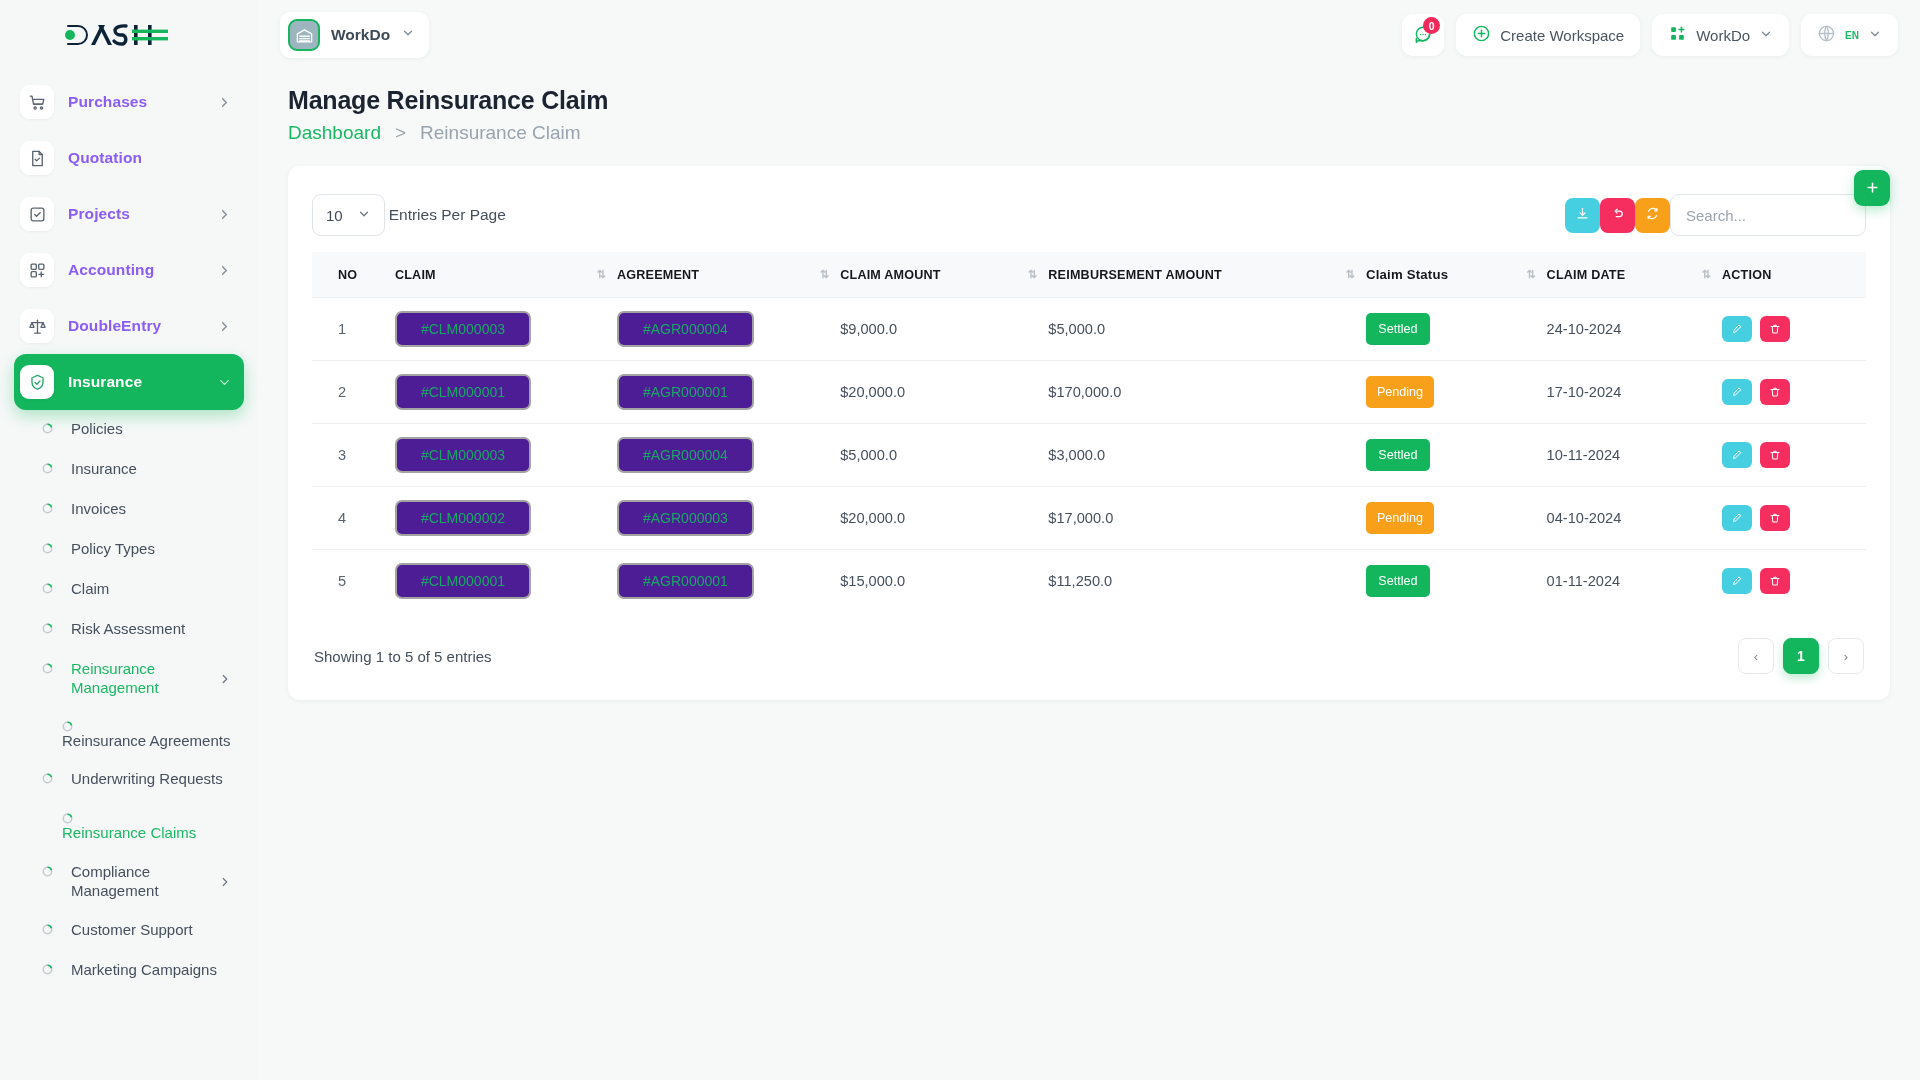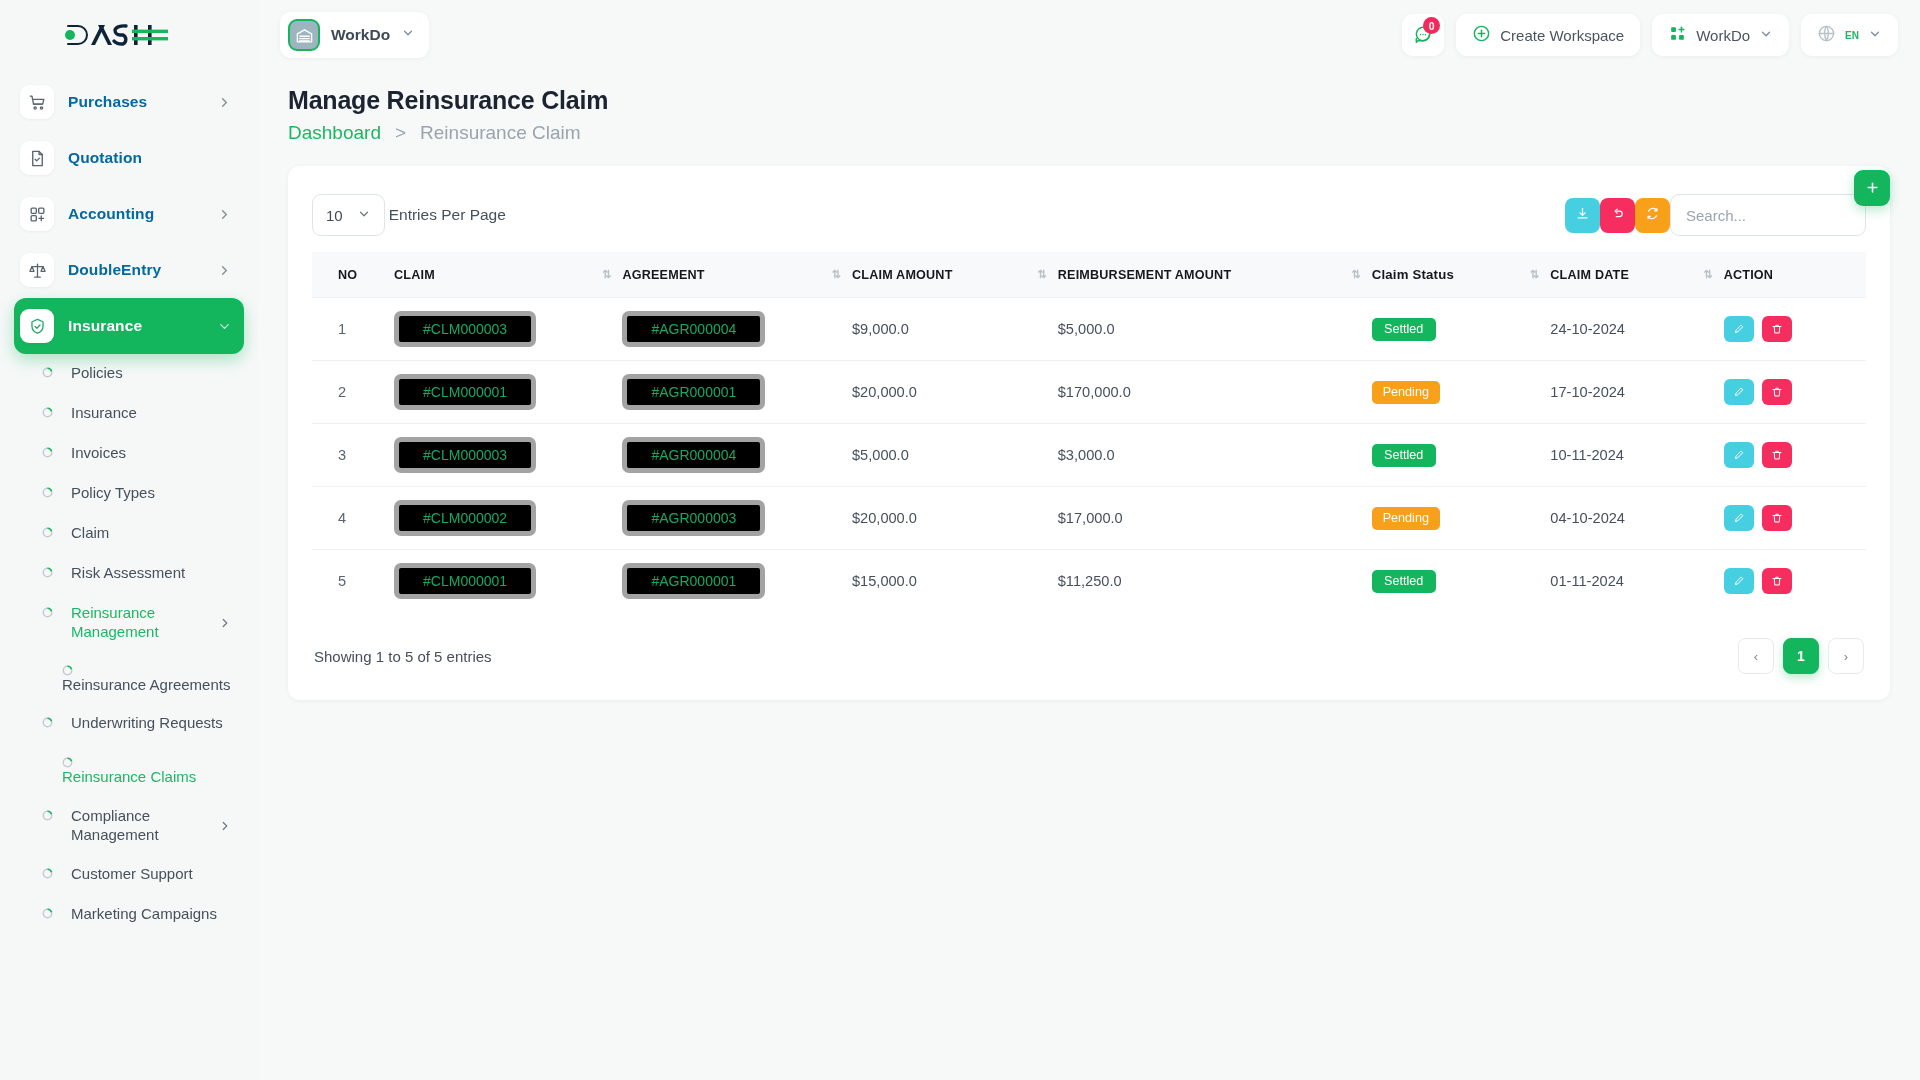--- a/index.html
+++ b/index.html
@@ -39,21 +39,21 @@
   }
   .nav-item .ico-box {
     width: 34px; height: 34px; min-width: 34px;
     background: #ffffff;
     border-radius: 9px;
     display: flex; align-items: center; justify-content: center;
     box-shadow: 0 1px 3px rgba(60,80,90,.07);
     margin-right: 14px;
   }
   .nav-item .lbl {
-    font-size: 15.5px; font-weight: 600; color: #0369a1;
+    font-size: 15.5px; font-weight: 600; color: #8b5cf6;
     letter-spacing: .1px; line-height: 1.15;
     flex: 1;
   }
   .nav-item .chev { color: #6b7885; opacity: .85; display: flex; }
   .nav-item.active {
     background: #13b65c;
     box-shadow: 0 6px 16px rgba(19,182,92,.32);
   }
   .nav-item.active .lbl { color: #ffffff; }
   .nav-item.active .chev { color: #eaffef; }
@@ -194,30 +194,30 @@
     border-bottom: 1px solid #eef1f3;
     vertical-align: middle;
     white-space: nowrap;
   }
   tbody tr:last-child td { border-bottom: none; }
   tbody td:first-child { padding-left: 26px; color: #5a646f; }
   tbody td:last-child { padding-right: 26px; }
 
   .pill {
     display: inline-flex; align-items: center; justify-content: center;
-    border: 5px solid #a3a3a3; border-radius: 7px;
+    border: 2px solid #a3a3a3; border-radius: 7px;
     color: #17a862; font-size: 14px; font-weight: 400;
     height: 36px; min-width: 128px; padding: 0 24px;
-    cursor: pointer; background: #000000;
+    cursor: pointer; background: #4c1d95;
   }
   .status {
     display: inline-flex; align-items: center; justify-content: center;
     border-radius: 5px; color: #fff;
     font-size: 12.6px; font-weight: 500;
-    height: 23px; padding: 0 11px; min-width: 64px;
+    height: 32px; padding: 0 11px; min-width: 64px;
   }
   .st-settled { background: #13b65c; }
   .st-pending { background: #f9a01b; }
 
   .rowacts { display: flex; gap: 8px; }
   .ra {
     width: 30px; height: 26px; border-radius: 6px;
     display: flex; align-items: center; justify-content: center;
     cursor: pointer; color: #fff;
   }
@@ -287,20 +287,34 @@
         <span class="ico-box">
           <svg width="19" height="19" viewBox="0 0 24 24" fill="none" stroke="#5a646f" stroke-width="1.7" stroke-linecap="round" stroke-linejoin="round">
             <path d="M6 3h8l4 4v14H6z"></path>
               <path d="M14 3v4h4"></path>
               <path d="M9 13l2 2 3.5-3.5"></path>
           </svg>
         </span>
         <span class="lbl">Quotation</span>
       </div>
 
+      <div class="nav-item">
+        <span class="ico-box">
+          <svg width="19" height="19" viewBox="0 0 24 24" fill="none" stroke="#5a646f" stroke-width="1.7" stroke-linecap="round" stroke-linejoin="round">
+            <rect x="4" y="4" width="16" height="16" rx="2.5"></rect>
+              <path d="M8.5 12l2.3 2.3 4.7-4.7"></path>
+          </svg>
+        </span>
+        <span class="lbl">Projects</span>
+        <span class="chev">
+          <svg width="15" height="15" viewBox="0 0 24 24" fill="none" stroke="currentColor" stroke-width="2.1" stroke-linecap="round" stroke-linejoin="round">
+              <path d="M9 6l6 6-6 6"></path>
+            </svg>
+        </span>
+      </div>
 
       <div class="nav-item">
         <span class="ico-box">
           <svg width="19" height="19" viewBox="0 0 24 24" fill="none" stroke="#5a646f" stroke-width="1.7" stroke-linecap="round" stroke-linejoin="round">
             <rect x="4" y="4" width="6.5" height="6.5" rx="1.2"></rect>
             <rect x="13.5" y="4" width="6.5" height="6.5" rx="1.2"></rect>
             <rect x="4" y="13.5" width="6.5" height="6.5" rx="1.2"></rect>
             <path d="M16.75 13.8v6"></path>
               <path d="M13.75 16.8h6"></path>
           </svg>

